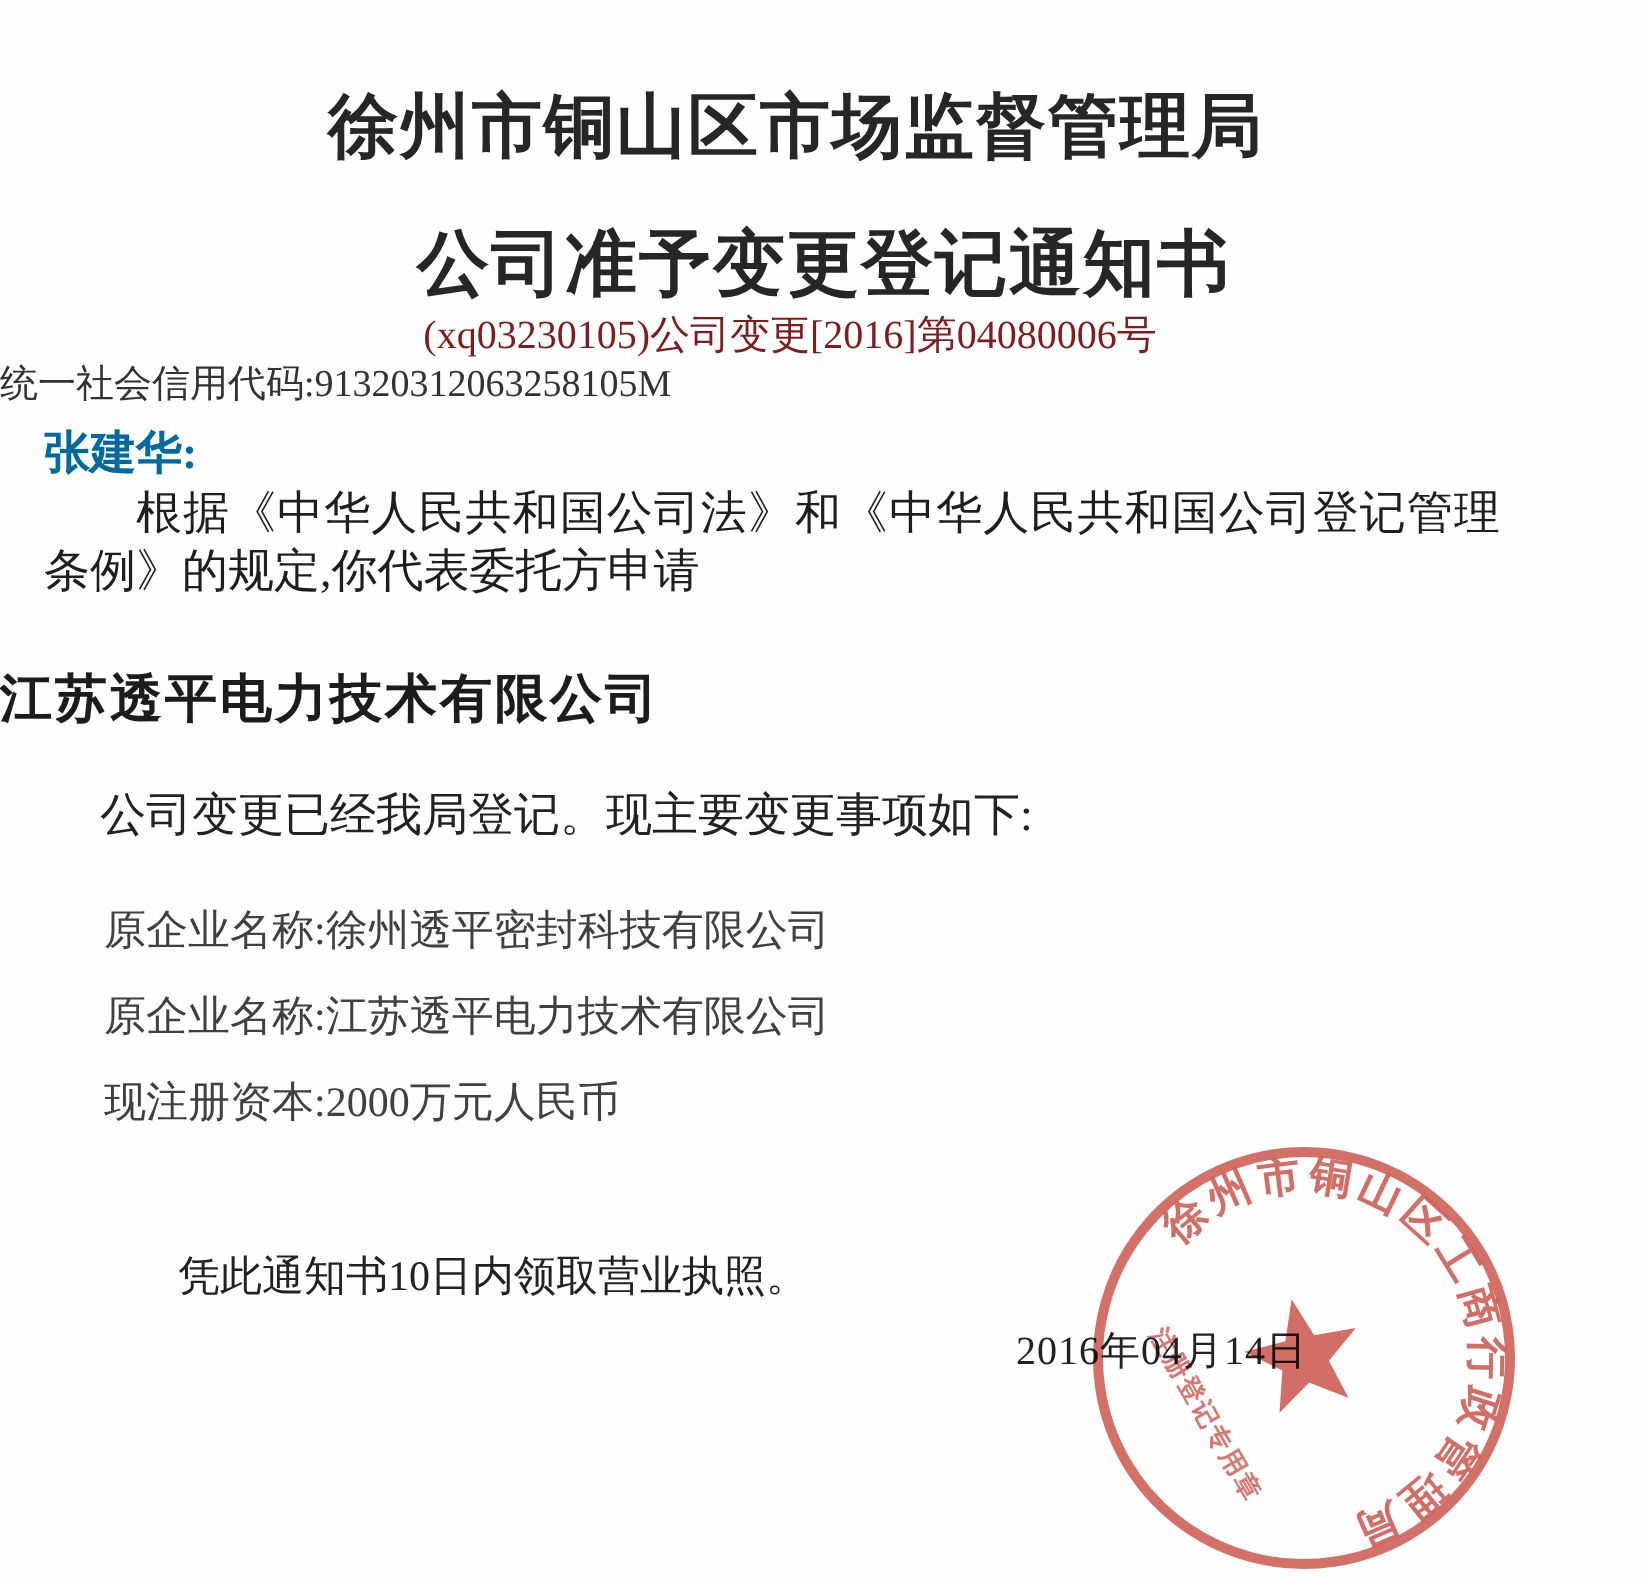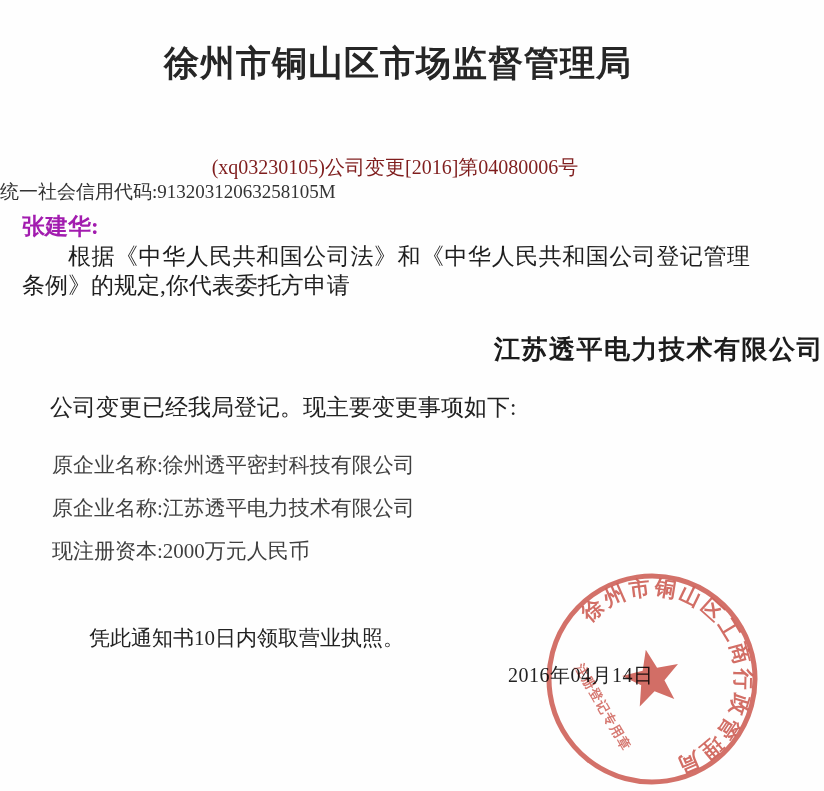--- a/index.html
+++ b/index.html
@@ -43,34 +43,34 @@
   .credit-code{
     top:179px;left:0;width:766px;
     text-align:left;
     font-size:19px;
     color:#333;
   }
   .addressee{
     top:211px;left:22px;
     font-size:23px;
     font-weight:bold;
-    color:#a21caf;
+    color:#0369a1;
   }
   .body-paragraph{
     top:242px;left:22px;width:728px;
     font-size:23px;
     line-height:29px;
     text-indent:2em;
     margin:0;
     color:#1e1e1e;
     text-align:justify;
   }
   .company-name{
     top:332px;left:0;width:824px;
-    text-align:right;
+    text-align:left;
     font-family:"Liberation Sans","DejaVu Sans",sans-serif;
     font-weight:bold;
     font-size:26px;
     letter-spacing:1.5px;
     color:#1c1c1c;
   }
   .reg-line{
     top:392px;left:50px;
     font-size:23px;
     color:#222;
@@ -107,20 +107,21 @@
     font-weight:bold;
   }
 </style>
 </head>
 <body>
 
 <div class="page">
 
   <div class="abs agency">徐州市铜山区市场监督管理局</div>
 
+  <div class="abs notice-title">公司准予变更登记通知书</div>
 
   <div class="abs doc-number">(xq03230105)公司变更[2016]第04080006号</div>
 
   <div class="abs credit-code">统一社会信用代码:91320312063258105M</div>
 
   <div class="abs addressee">张建华:</div>
 
   <p class="abs body-paragraph">根据《中华人民共和国公司法》和《中华人民共和国公司登记管理条例》的规定,你代表委托方申请</p>
 
   <div class="abs company-name">江苏透平电力技术有限公司</div>

